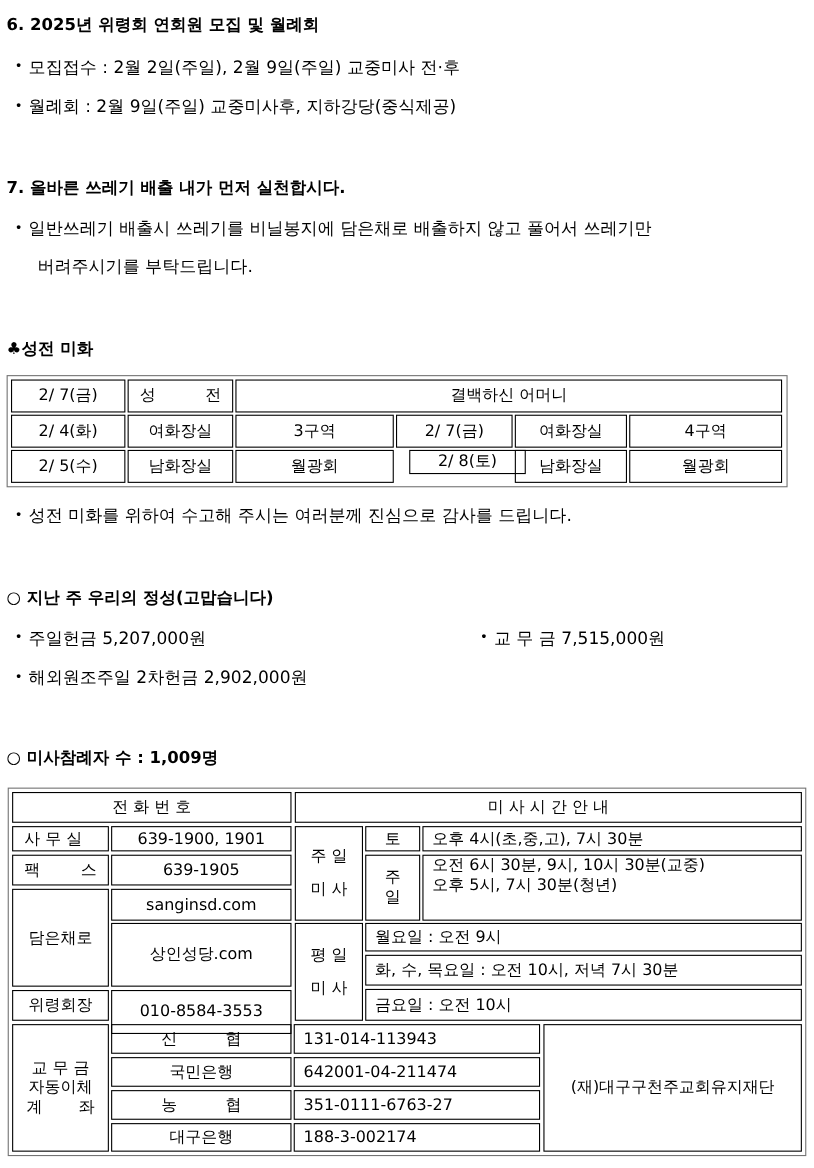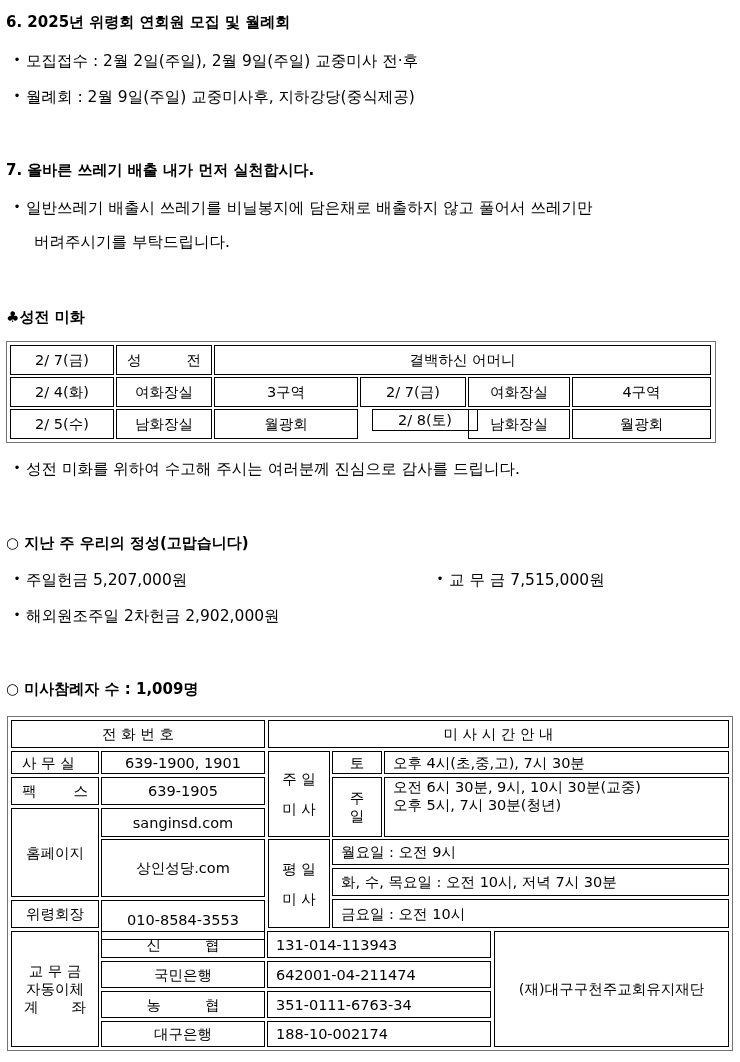--- a/index.html
+++ b/index.html
@@ -70,21 +70,21 @@
     <span>사 무 실</span>
   </div>
   <div class="c" style="left:93px;top:34px;width:164px;height:23px;">639-1900, 1901</div>
 
   <div class="c sp" style="left:3px;top:60px;width:88px;height:28px;">
     <span>팩</span>
       <span>스</span>
   </div>
   <div class="c" style="left:93px;top:60px;width:164px;height:28px;">639-1905</div>
 
-  <div class="c" style="left:3px;top:91px;width:88px;height:89px;">홈페이지</div>
+  <div class="c" style="left:3px;top:91px;width:88px;height:89px;">담은채로</div>
   <div class="c" style="left:93px;top:91px;width:164px;height:29px;">sanginsd.com</div>
   <div class="c" style="left:93px;top:122px;width:164px;height:58px;">상인성당.com</div>
 
   <div class="c" style="left:3px;top:183px;width:88px;height:28px;">위령회장</div>
   <div class="c" style="left:93px;top:183px;width:164px;height:40px;">010-8584-3553</div>
 
   <div class="c col" style="left:260px;top:34px;width:62px;height:86px;">
     <span style="margin-bottom:12px;">주 일</span>
       <span>미 사</span>
   </div>
@@ -122,19 +122,19 @@
   </div>
   <div class="c l" style="left:259px;top:214px;width:224px;height:27px;">131-014-113943</div>
 
   <div class="c" style="left:93px;top:244px;width:164px;height:27px;">국민은행</div>
   <div class="c l" style="left:259px;top:244px;width:224px;height:27px;">642001-04-211474</div>
 
   <div class="c" style="left:93px;top:274px;width:164px;height:27px;">
     <span style="margin-right:44px;">농</span>
       <span>협</span>
   </div>
-  <div class="c l" style="left:259px;top:274px;width:224px;height:27px;">351-0111-6763-34</div>
+  <div class="c l" style="left:259px;top:274px;width:224px;height:27px;">351-0111-6763-27</div>
 
   <div class="c" style="left:93px;top:304px;width:164px;height:26px;">대구은행</div>
-  <div class="c l" style="left:259px;top:304px;width:224px;height:26px;">188-10-002174</div>
+  <div class="c l" style="left:259px;top:304px;width:224px;height:26px;">188-3-002174</div>
 
   <div class="c" style="left:486px;top:214px;width:235px;height:116px;">(재)대구구천주교회유지재단</div>
 </div>
 
 </body></html>

